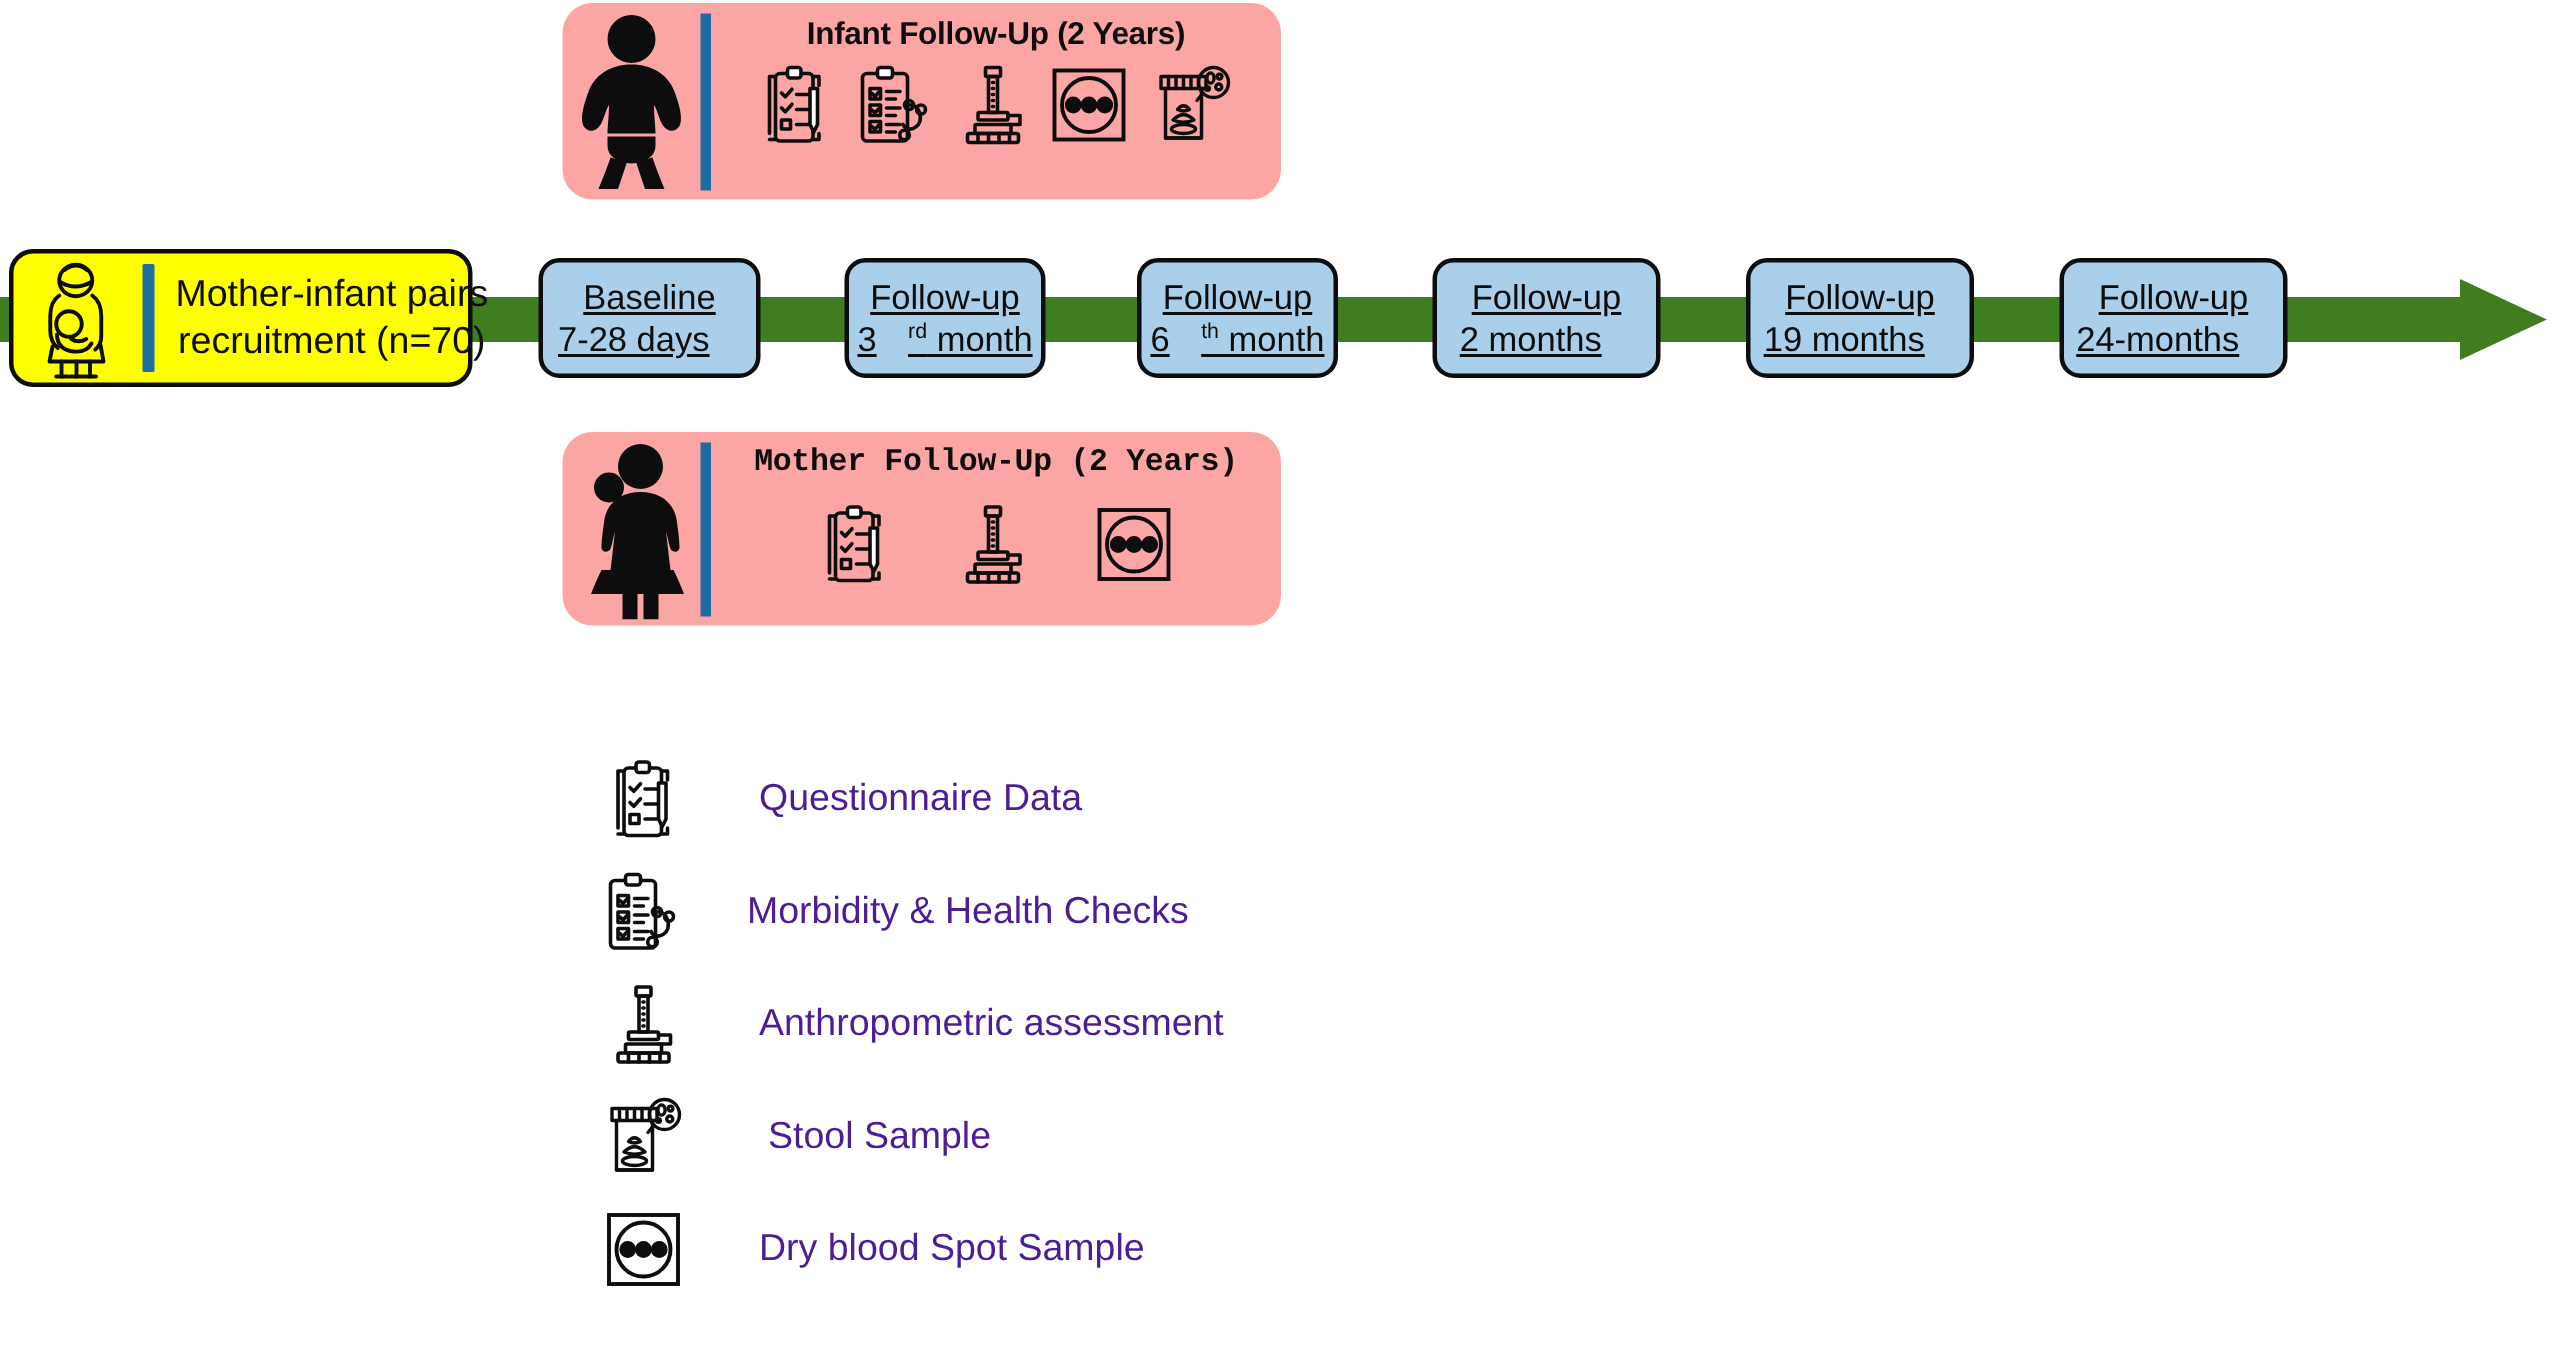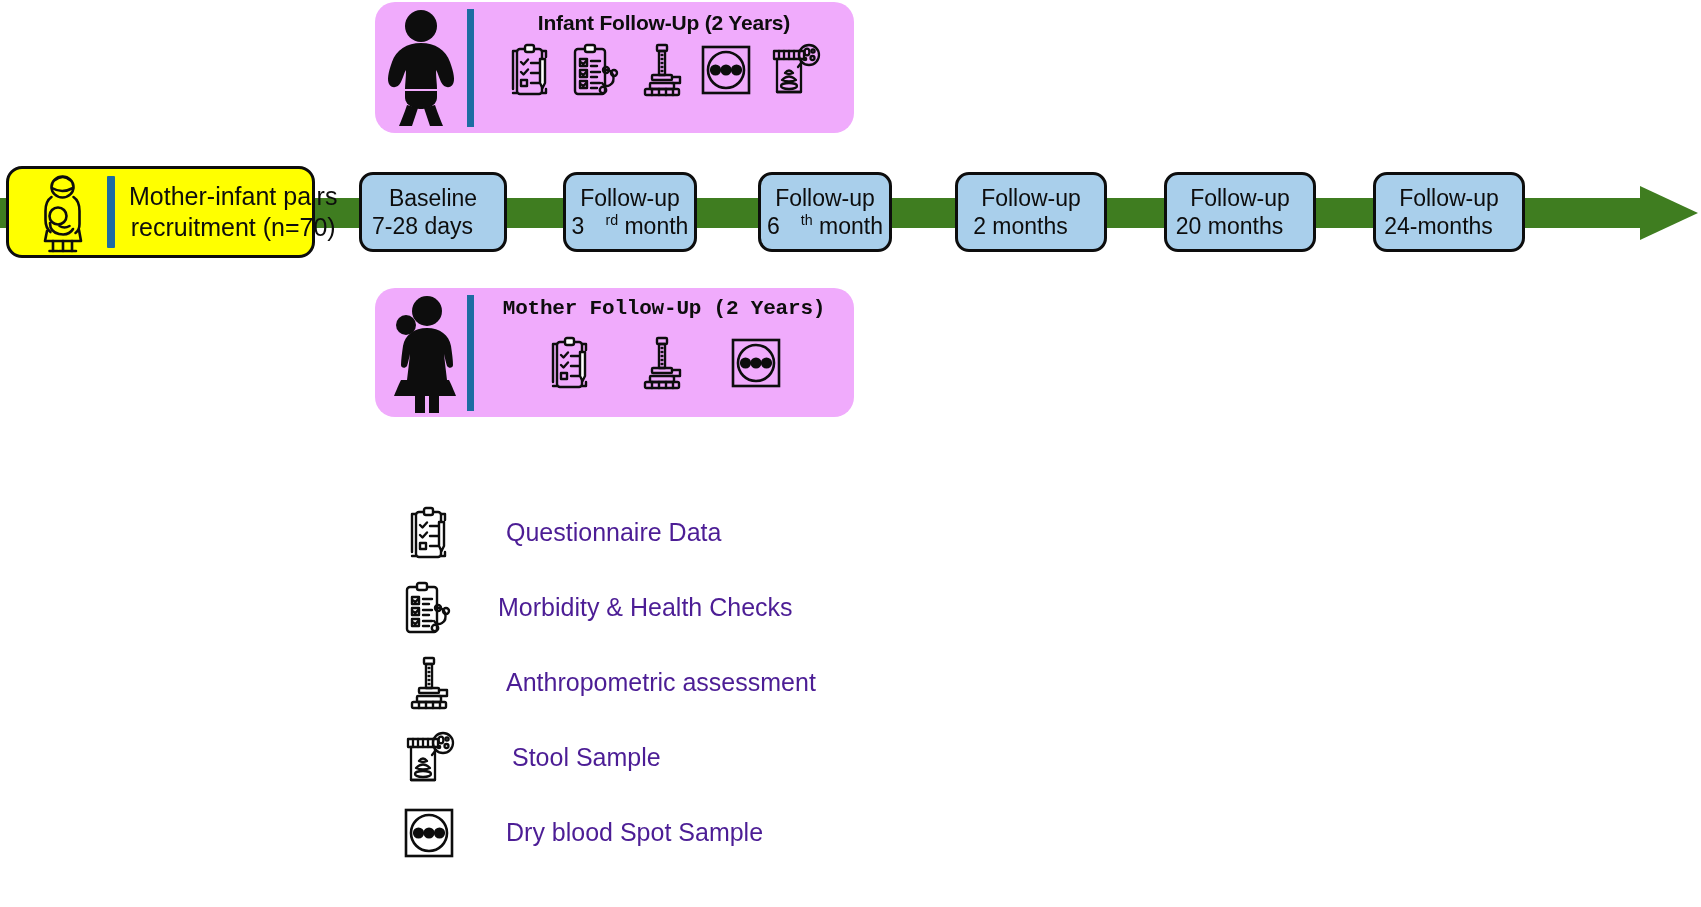--- a/index.html
+++ b/index.html
@@ -42,34 +42,34 @@
     text-align: center;
     line-height: 1.22;
     color: #0d0d0d;
   }
   .node-recruit {
     left: 6px; top: 166px;
     width: 309px; height: 92px;
     background: #ffff00;
     border-radius: 16px;
     justify-content: flex-start;
-    padding-left: 16px;
+    padding-left: 4px;
   }
   .node-blue {
     background: #a9cfeb;
     font-size: 23px;
   }
   .n-baseline   { left: 359px; top: 172px; width: 148px; height: 80px; }
   .n-m3         { left: 563px; top: 172px; width: 134px; height: 80px; }
   .n-m6         { left: 758px; top: 172px; width: 134px; height: 80px; }
   .n-m12        { left: 955px; top: 172px; width: 152px; height: 80px; }
   .n-m18        { left: 1164px; top: 172px; width: 152px; height: 80px; }
   .n-m24        { left: 1373px; top: 172px; width: 152px; height: 80px; }
 
-  .node-blue .l1, .node-blue .l2 { display:block; white-space: nowrap; }
+  .node-blue .l1, .node-blue .l2 { display:block; white-space: nowrap; text-decoration: underline; }
   .node-blue sup { font-size: 0.62em; vertical-align: super; margin-left: 21px; }
 
   .recruit-text {
     font-size: 25px;
     line-height: 1.25;
     color: #0d0d0d;
     text-align: center;
     flex: 1;
   }
   .recruit-text span { display: block; white-space: nowrap; }
@@ -77,21 +77,21 @@
   .vbar {
     width: 8px; border-radius: 1px;
     background: #1d6ca2;
     flex: 0 0 auto;
   }
   .vbar-recruit { height: 72px; margin: 0 14px 0 6px; }
 
   
   .panel {
     position: absolute;
-    background: #f0abfc;
+    background: #fca5a5;
     border-radius: 20px;
     box-sizing: border-box;
     display: flex;
     align-items: stretch;
   }
   .panel-infant { left: 375px; top: 2px; width: 479px; height: 131px; }
   .panel-mother { left: 375px; top: 288px; width: 479px; height: 129px; font-family: Liberation Mono, monospace; }
 
   .panel-figure {
     flex: 0 0 auto;
@@ -202,21 +202,21 @@
   <div class="node node-blue n-m12">
     <div>
       <span class="l1">Follow-up</span>
       <span class="l2"><span>2 months</span><sup></sup><span></span></span>
     </div>
   </div>
 
   <div class="node node-blue n-m18">
     <div>
       <span class="l1">Follow-up</span>
-      <span class="l2"><span>20 months</span><sup></sup><span></span></span>
+      <span class="l2"><span>19 months</span><sup></sup><span></span></span>
     </div>
   </div>
 
   <div class="node node-blue n-m24">
     <div>
       <span class="l1">Follow-up</span>
       <span class="l2"><span>24-months</span><sup></sup><span></span></span>
     </div>
   </div>
 

